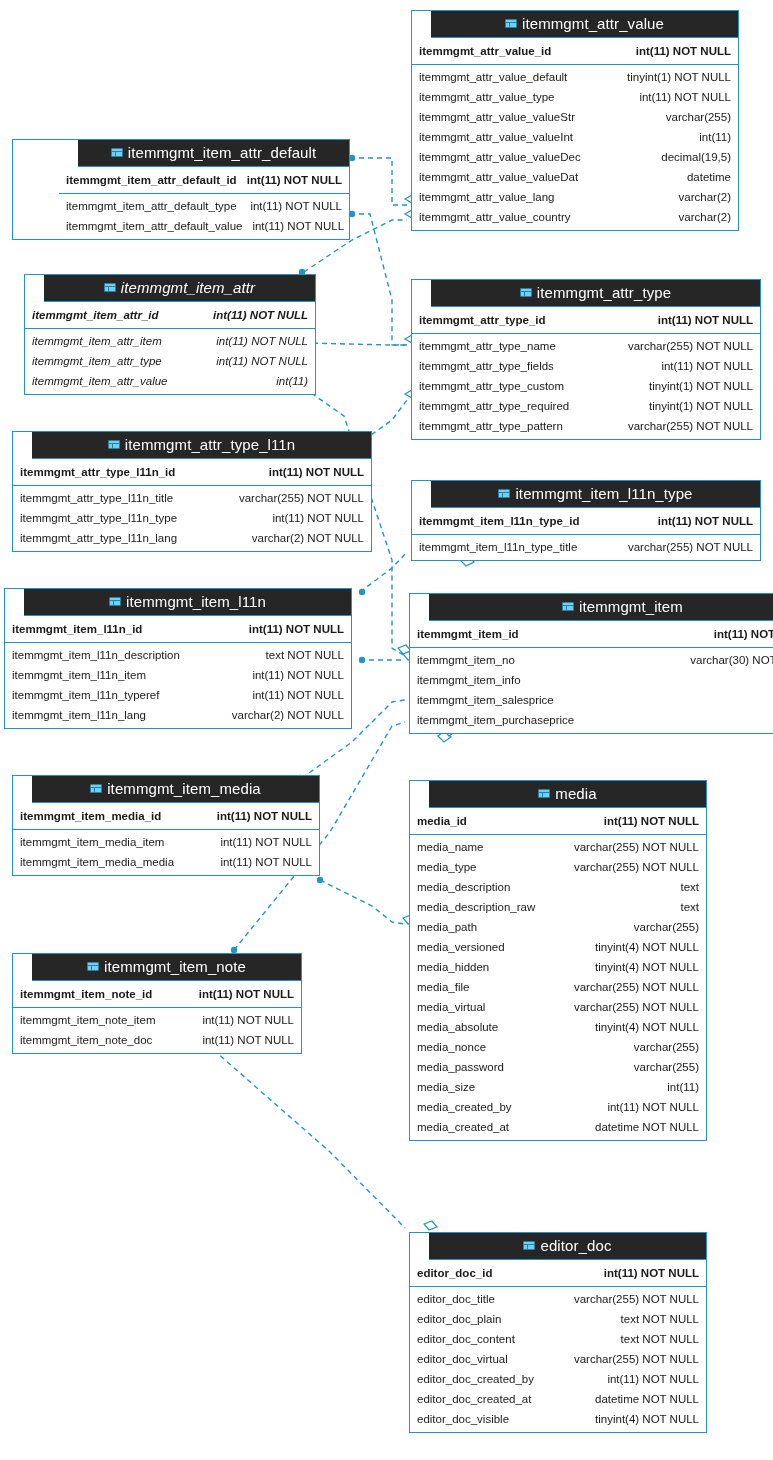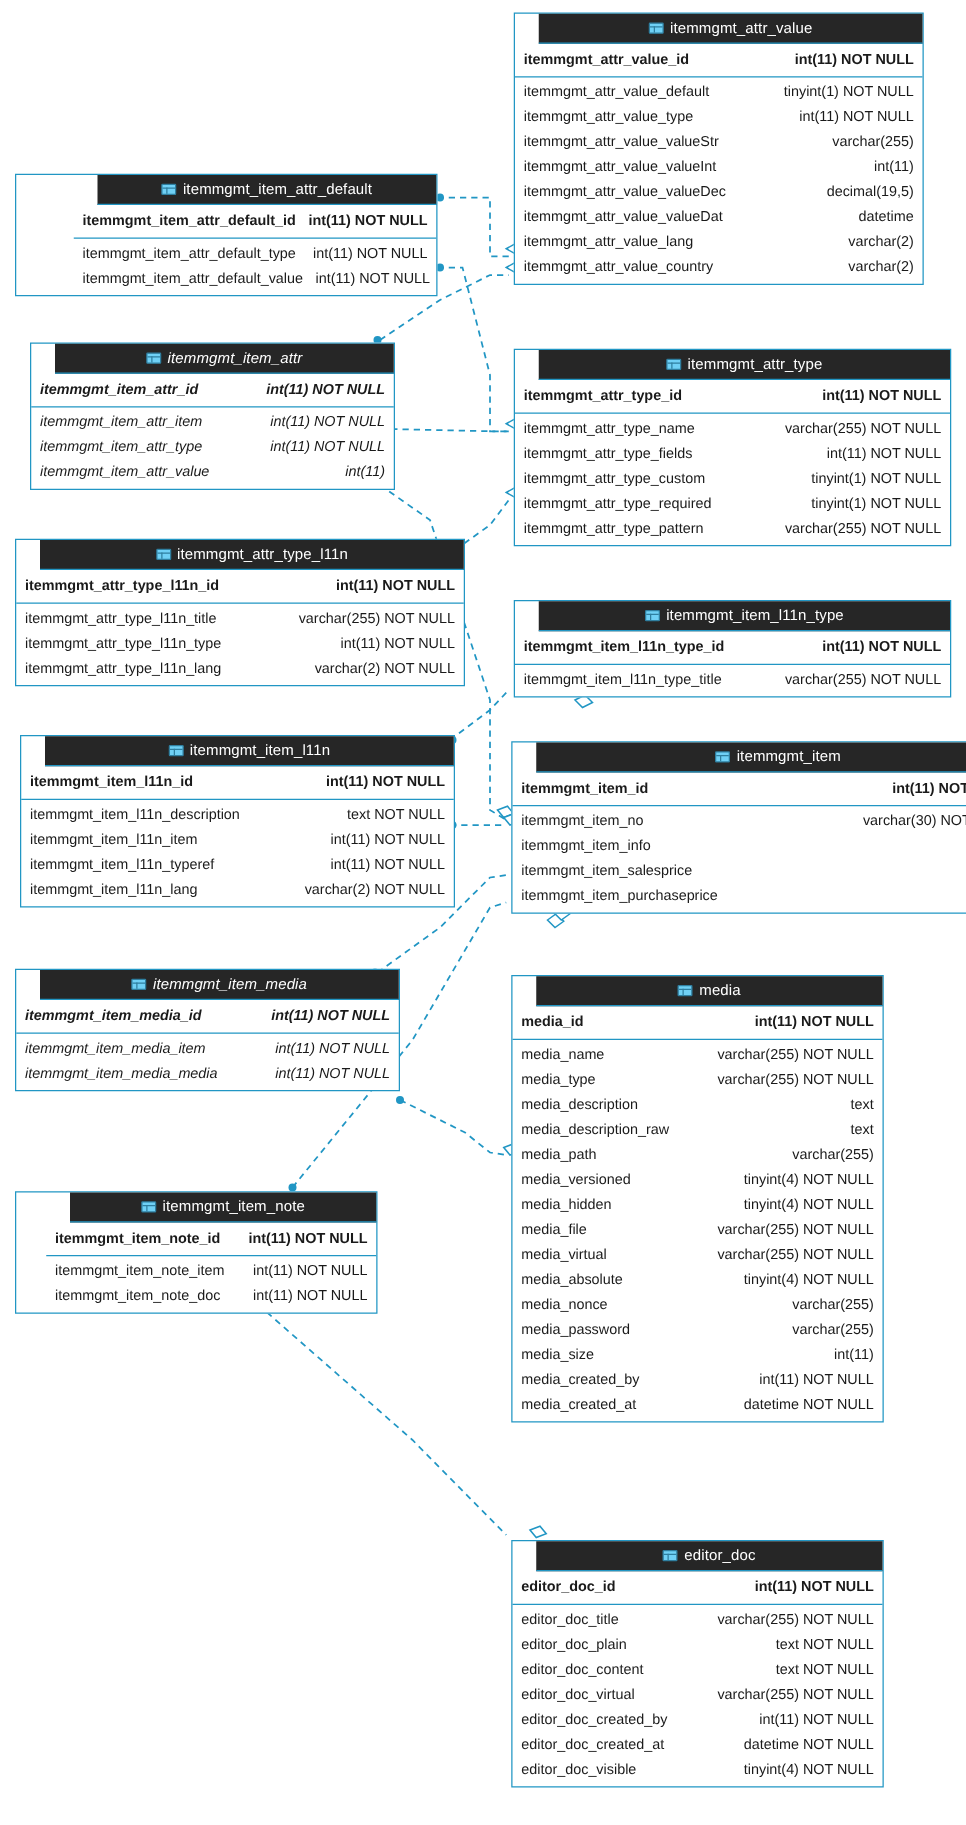--- a/index.html
+++ b/index.html
@@ -2,21 +2,21 @@
 <html><head>
 <meta charset="utf-8">
 <style>
   html,body{margin:0;padding:0;background:#ffffff;}
   body{width:773px;height:1460px;position:relative;font-family:"Liberation Sans",sans-serif;}
   #canvas{position:relative;width:773px;height:1460px;overflow:hidden;}
   svg.links{position:absolute;left:0;top:0;width:773px;height:1460px;pointer-events:none;}
 
   .table{position:absolute;background:#ffffff;border:1px solid #2196c4;box-sizing:border-box;
          box-shadow:0 0 0 0 rgba(0,0,0,0);}
-  .table .hdr{background:#262626;color:#ffffff;font-size:12px;text-align:center;
+  .table .hdr{background:#262626;color:#ffffff;font-size:15px;text-align:center;
               padding:4px 6px 5px 6px;display:flex;align-items:center;justify-content:center;gap:5px;
               border-bottom:1px solid #2196c4;margin-left:19px;}
   .table .hdr .tname{font-weight:normal;letter-spacing:0.1px;}
   .ticon{display:inline-block;width:12px;height:9px;background:#6fd0f5;border:1px solid #2f7fa0;
          border-radius:1px;position:relative;box-sizing:border-box;}
   .ticon:before{content:"";position:absolute;left:0;right:0;top:2px;height:1px;background:#2f7fa0;}
   .ticon:after{content:"";position:absolute;left:3px;top:2px;bottom:0;width:1px;background:#2f7fa0;}
 
   .row{display:flex;justify-content:space-between;align-items:baseline;gap:10px;
        font-size:11.5px;color:#1a1a1a;padding:3px 7px 3px 7px;line-height:14px;}
@@ -241,21 +241,21 @@
             <span class="typ">int(11) NOT NULL</span>
           </div>
         </div>
         <div class="body">
           <div class="row">
             <span class="col">itemmgmt_item_l11n_type_title</span>
             <span class="typ">varchar(255) NOT NULL</span>
           </div>
         </div>
       </div>
-      <div class="table" style="left: 16px; top: 588px; width: 348px;">
+      <div class="table" style="left: 4px; top: 588px; width: 348px;">
         <div class="hdr">
           <span class="ticon"></span>
           <span class="tname">itemmgmt_item_l11n</span>
         </div>
         <div class="pkwrap pk-sep">
           <div class="row pk">
             <span class="col">itemmgmt_item_l11n_id</span>
             <span class="typ">int(11) NOT NULL</span>
           </div>
         </div>
@@ -301,21 +301,21 @@
           <div class="row">
             <span class="col">itemmgmt_item_salesprice</span>
             <span class="typ">int(11)</span>
           </div>
           <div class="row">
             <span class="col">itemmgmt_item_purchaseprice</span>
             <span class="typ">int(11)</span>
           </div>
         </div>
       </div>
-      <div class="table" style="left: 12px; top: 775px; width: 308px; font-style: italic;">
+      <div class="table" style="left: 12px; top: 775px; width: 308px;">
         <div class="hdr">
           <span class="ticon"></span>
           <span class="tname">itemmgmt_item_media</span>
         </div>
         <div class="pkwrap pk-sep">
           <div class="row pk">
             <span class="col">itemmgmt_item_media_id</span>
             <span class="typ">int(11) NOT NULL</span>
           </div>
         </div>
@@ -397,21 +397,21 @@
           <div class="row">
             <span class="col">media_created_by</span>
             <span class="typ">int(11) NOT NULL</span>
           </div>
           <div class="row">
             <span class="col">media_created_at</span>
             <span class="typ">datetime NOT NULL</span>
           </div>
         </div>
       </div>
-      <div class="table" style="left: 12px; top: 953px; width: 290px; padding-left: 24px;">
+      <div class="table" style="left: 12px; top: 953px; width: 290px;">
         <div class="hdr">
           <span class="ticon"></span>
           <span class="tname">itemmgmt_item_note</span>
         </div>
         <div class="pkwrap pk-sep">
           <div class="row pk">
             <span class="col">itemmgmt_item_note_id</span>
             <span class="typ">int(11) NOT NULL</span>
           </div>
         </div>

